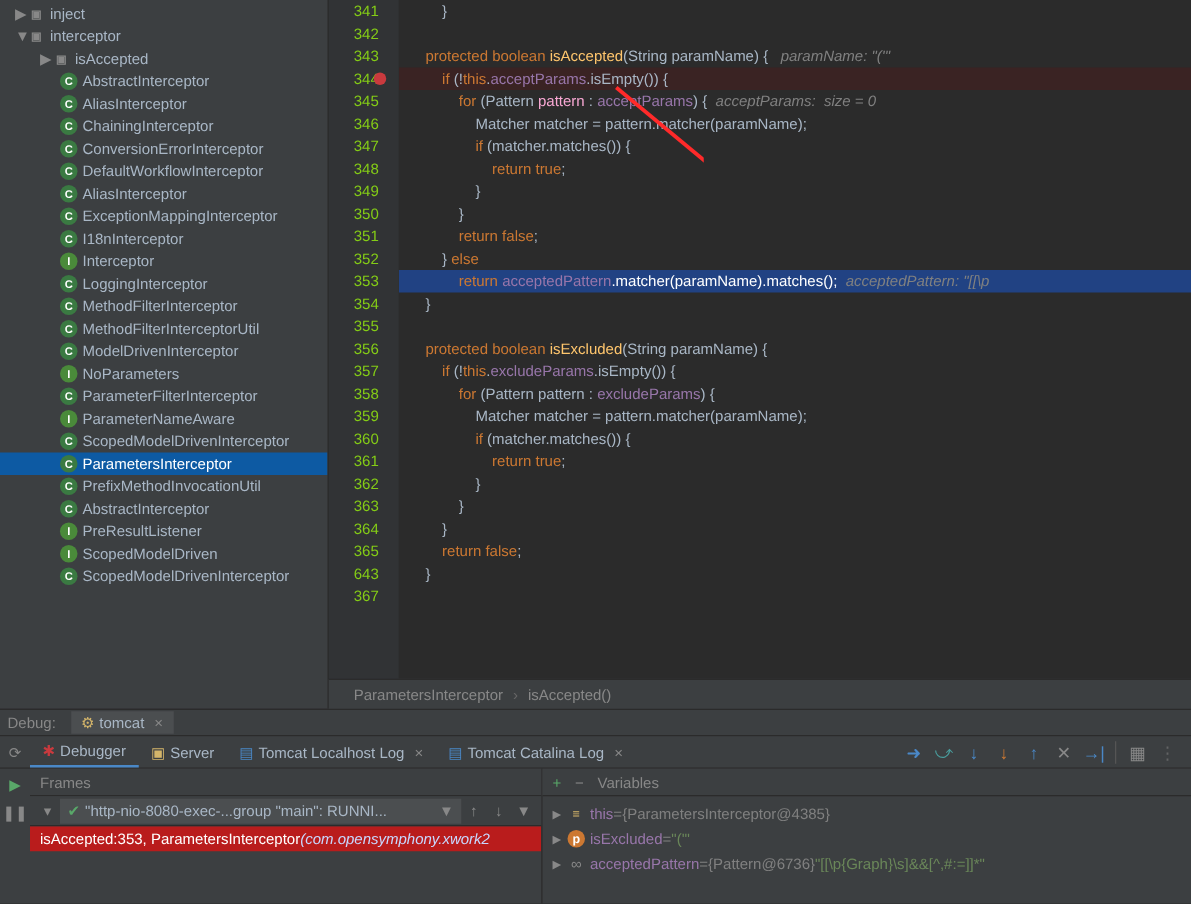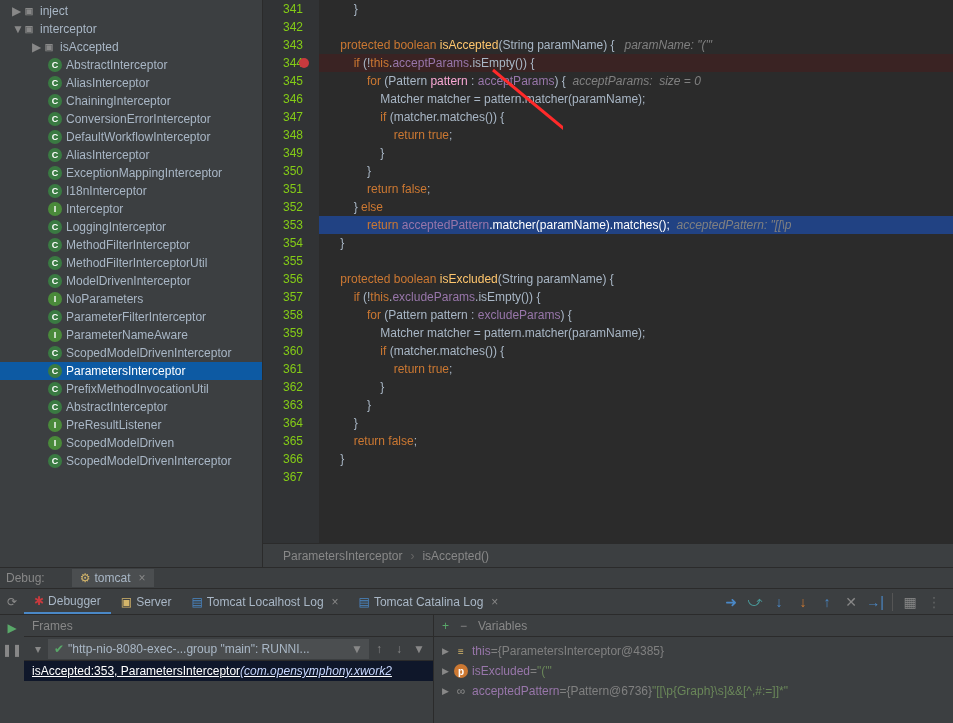--- a/index.html
+++ b/index.html
@@ -27,21 +27,21 @@
 .code-line.exec { background: #214283; color: #fff; }
 .kw { color: #cc7832; }
 .fn { color: #ffc66d; }
 .typ { color: #f9a8d4; }
 .fld { color: #9876aa; }
 .cmt { color: #808080; font-style: italic; }
 .crumbs { height: 24px; background: #3c3f41; display: flex; align-items: center; padding-left: 20px; color: #888; border-top: 1px solid #2b2b2b; }
 .crumbs span { margin-right: 8px; }
 .arrows-overlay { position: absolute; inset: 0; pointer-events: none; }
 .debug-bar { height: 22px; background: #3c3f41; display: flex; align-items: center; border-top: 1px solid #2b2b2b; border-bottom: 1px solid #2b2b2b; padding-left: 6px; }
-.debug-bar .lbl { color: #888; margin-right: 27px; }
+.debug-bar .lbl { color: #888; margin-right: 12px; }
 .debug-bar .tomcat { display: flex; align-items: center; background: #4b4e50; padding: 2px 8px; }
 .tomcat-icon { color: #d4b56a; margin-right: 4px; }
 .close-x { margin-left: 8px; color: #888; cursor: pointer; }
 .tabs-bar { height: 26px; background: #3c3f41; display: flex; align-items: center; border-bottom: 1px solid #2b2b2b; }
 .left-tool { width: 24px; display: flex; justify-content: center; color: #888; }
 .tab { padding: 4px 10px; display: flex; align-items: center; cursor: pointer; }
 .tab .ico-small { margin-right: 4px; }
 .tab.active { border-bottom: 2px solid #4a88c7; }
 .spacer { flex: 1; }
 .tool-icons { display: flex; align-items: center; gap: 2px; padding-right: 8px; }
@@ -56,21 +56,21 @@
 .left-strip .sb { width: 18px; height: 18px; display: flex; align-items: center; justify-content: center; cursor: pointer; }
 .frames-panel { width: 410px; border-right: 1px solid #2b2b2b; display: flex; flex-direction: column; }
 .panel-header { height: 22px; background: #3c3f41; display: flex; align-items: center; padding-left: 8px; color: #888; border-bottom: 1px solid #2b2b2b; }
 .thread-row { height: 24px; display: flex; align-items: center; padding: 0 4px; background: #3c3f41; border-bottom: 1px solid #2b2b2b; }
 .thread-sel { flex: 1; background: #4b4e50; height: 20px; display: flex; align-items: center; padding: 0 6px; }
 .chk { color: #59a869; margin-right: 4px; }
 .dd-arrow { color: #888; }
 .nav-btn { width: 20px; display: flex; justify-content: center; color: #888; cursor: pointer; }
 .stack { flex: 1; overflow: hidden; }
 .stack-row { height: 20px; display: flex; align-items: center; padding-left: 8px; white-space: nowrap; overflow: hidden; }
-.stack-row.sel { background: #0f172a; color: #fff; text-decoration: underline; }
+.stack-row.sel { background: #b91c1c; color: #fff; }
 .stack-row .gray { color: #888; font-style: italic; }
 .stack-row.sel .gray { color: #c8d8ff; }
 .vars-panel { flex: 1; display: flex; flex-direction: column; }
 .vars-body { flex: 1; padding: 4px; }
 .var-row { height: 20px; display: flex; align-items: center; padding-left: 4px; }
 .var-arrow { width: 12px; color: #888; font-size: 9px; }
 .var-ico { width: 14px; height: 14px; display: flex; align-items: center; justify-content: center; margin-right: 4px; font-size: 10px; }
 .var-ico.bars { color: #d4b56a; }
 .var-ico.p { background: #cc7832; color: #fff; border-radius: 7px; font-weight: bold; }
 .var-ico.loop { color: #888; font-size: 12px; }
@@ -242,21 +242,21 @@
             <div class="gutter-line">356</div>
             <div class="gutter-line">357</div>
             <div class="gutter-line">358</div>
             <div class="gutter-line">359</div>
             <div class="gutter-line">360</div>
             <div class="gutter-line">361</div>
             <div class="gutter-line">362</div>
             <div class="gutter-line">363</div>
             <div class="gutter-line">364</div>
             <div class="gutter-line">365</div>
-            <div class="gutter-line">366</div>
+            <div class="gutter-line">643</div>
             <div class="gutter-line">367</div>
           </div>
         <div class="code" id="code"><div class="code-line">        }</div><div class="code-line"></div><div class="code-line">    <span class="kw">protected boolean</span> <span class="fn">isAccepted</span>(String paramName) {   <span class="cmt">paramName: "('"</span></div><div class="code-line bp-line">        <span class="kw">if</span> (!<span class="kw">this</span>.<span class="fld">acceptParams</span>.isEmpty()) {</div><div class="code-line">            <span class="kw">for</span> (Pattern <span class="typ">pattern</span> : <span class="fld">acceptParams</span>) {  <span class="cmt">acceptParams:  size = 0</span></div><div class="code-line">                Matcher matcher = pattern.matcher(paramName);</div><div class="code-line">                <span class="kw">if</span> (matcher.matches()) {</div><div class="code-line">                    <span class="kw">return true</span>;</div><div class="code-line">                }</div><div class="code-line">            }</div><div class="code-line">            <span class="kw">return false</span>;</div><div class="code-line">        } <span class="kw">else</span></div><div class="code-line exec">            <span class="kw">return</span> <span class="fld">acceptedPattern</span>.matcher(paramName).matches();  <span class="cmt">acceptedPattern: "[[\p</span></div><div class="code-line">    }</div><div class="code-line"></div><div class="code-line">    <span class="kw">protected boolean</span> <span class="fn">isExcluded</span>(String paramName) {</div><div class="code-line">        <span class="kw">if</span> (!<span class="kw">this</span>.<span class="fld">excludeParams</span>.isEmpty()) {</div><div class="code-line">            <span class="kw">for</span> (Pattern pattern : <span class="fld">excludeParams</span>) {</div><div class="code-line">                Matcher matcher = pattern.matcher(paramName);</div><div class="code-line">                <span class="kw">if</span> (matcher.matches()) {</div><div class="code-line">                    <span class="kw">return true</span>;</div><div class="code-line">                }</div><div class="code-line">            }</div><div class="code-line">        }</div><div class="code-line">        <span class="kw">return false</span>;</div><div class="code-line">    }</div><div class="code-line"></div></div>
         <svg class="arrows-overlay">
           <defs>
               <marker id="ah" markerWidth="10" markerHeight="10" refX="8" refY="3" orient="auto">
             <path d="M0,0 L9,3 L0,6 Z" fill="#ff2a2a"></path>
               </marker>
             </defs>
           <line x1="230" y1="70" x2="580" y2="360" stroke="#ff2a2a" stroke-width="3" marker-end="url(#ah)"></line>

